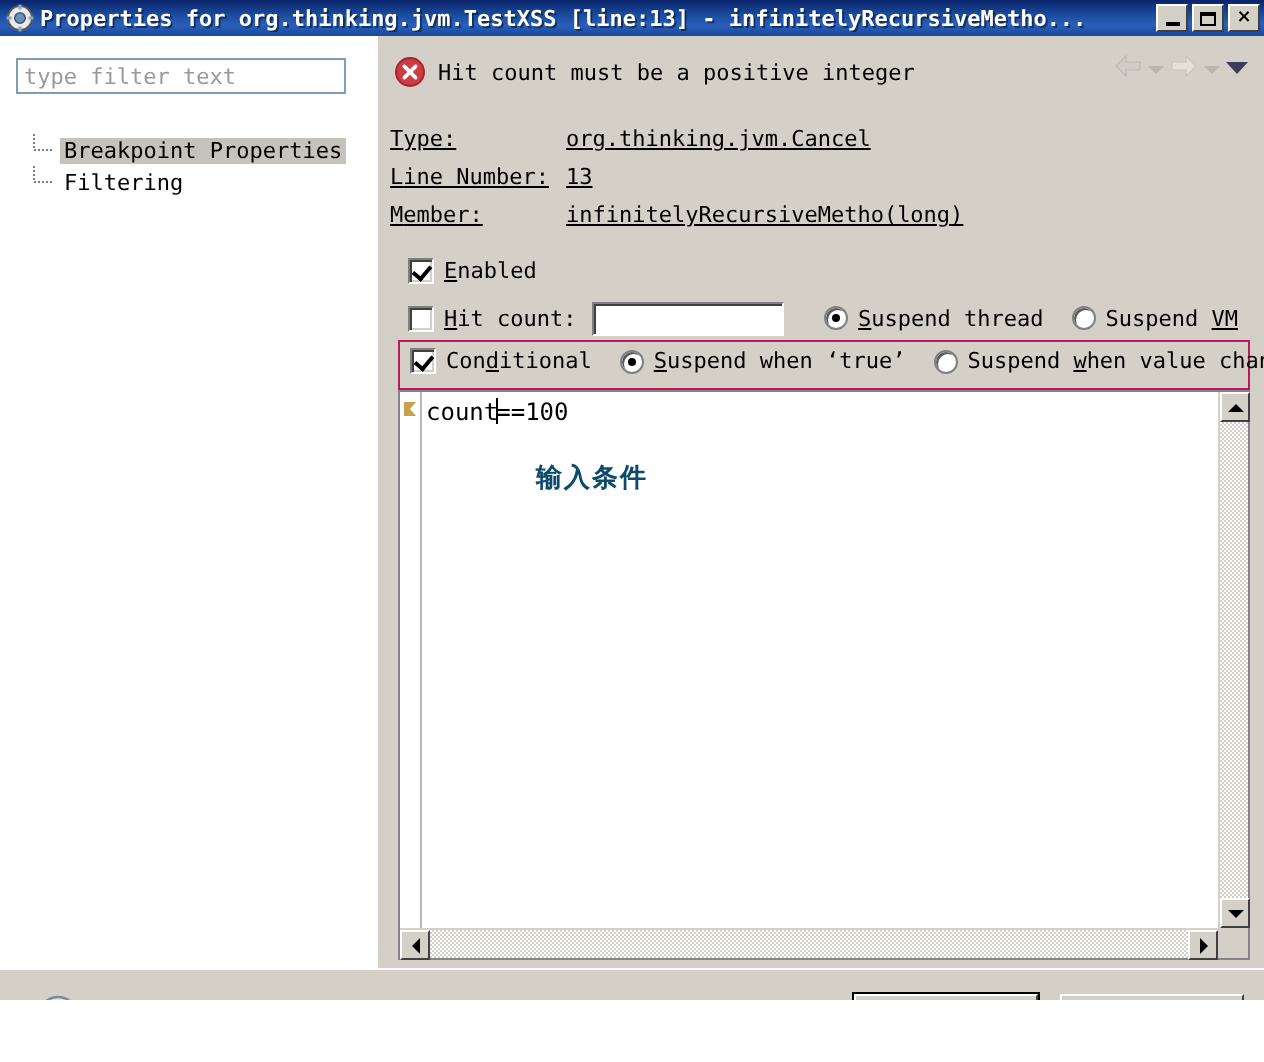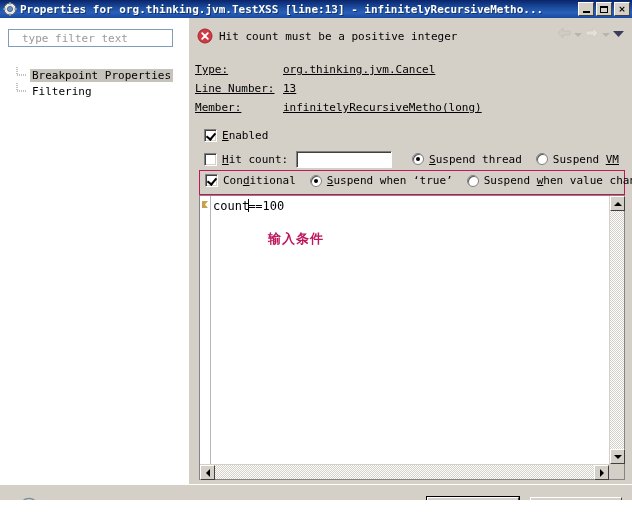--- a/index.html
+++ b/index.html
@@ -102,21 +102,21 @@
   .filter-box {
     position: absolute;
     left: 8px; top: 11px;
     width: 165px;
     height: 18px;
     background: #ffffff;
     border: 1px solid #7f9db9;
     box-sizing: border-box;
     display: flex;
     align-items: center;
-    padding-left: 13px;
+    padding-left: 3px;
   }
   .filter-box input {
     border: 0;
     outline: 0;
     width: 100%;
     font-family: "DejaVu Sans Mono", "Liberation Mono", monospace;
     font-size: 11px;
     color: #000;
     background: transparent;
     padding: 0;
@@ -340,21 +340,21 @@
     border-left: 1px solid #000;
     height: 13px;
     vertical-align: -2px;
     margin: 0 -1px;
   }
   .annotation {
     position: absolute;
     left: 68px; top: 34px;
     font-family: Liberation Mono, monospace;
     font-size: 13px;
-    color: #be185d;
+    color: #0c4a6e;
     font-weight: bold;
     letter-spacing: 1px;
   }
 
   
   .vscroll {
     position: absolute;
     right: 0; top: 0;
     width: 15px;
     bottom: 15px;

